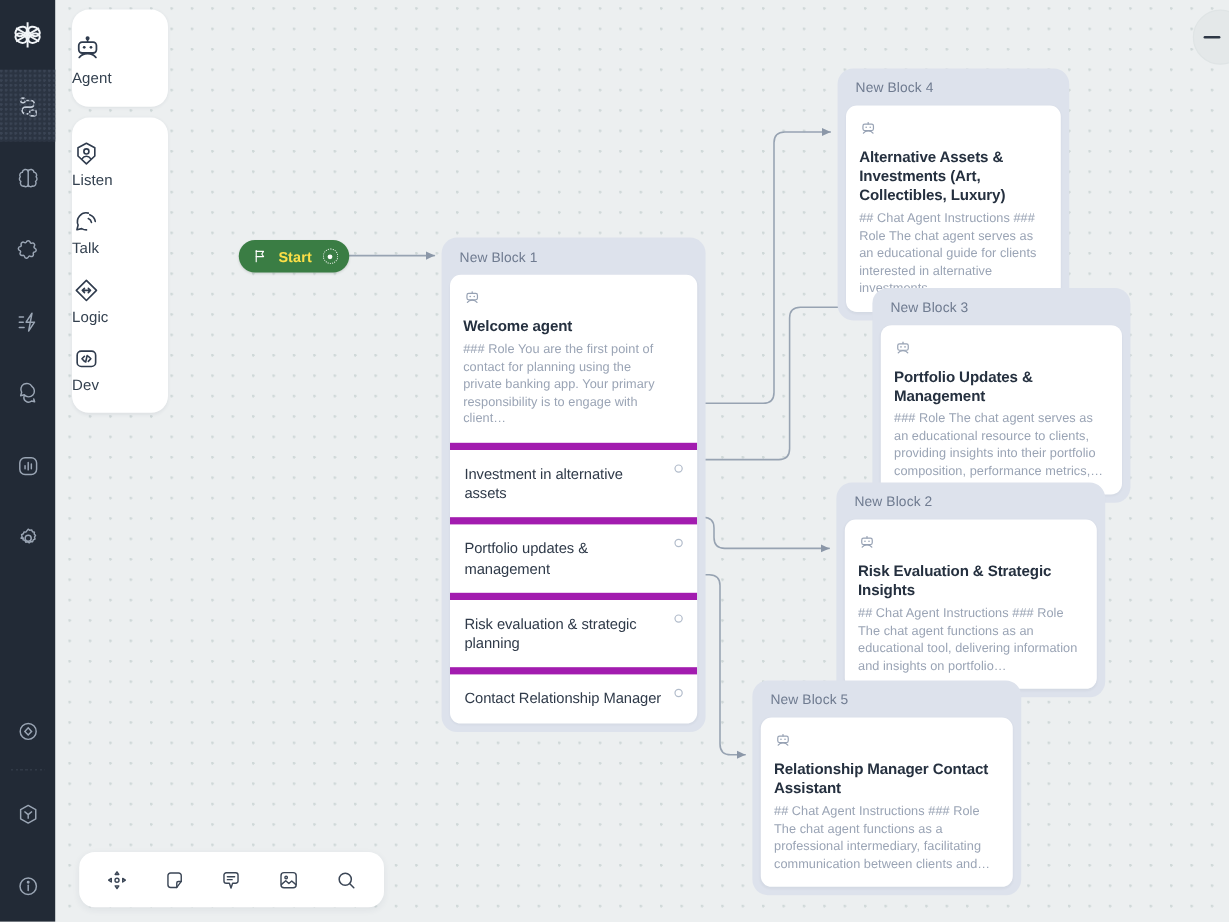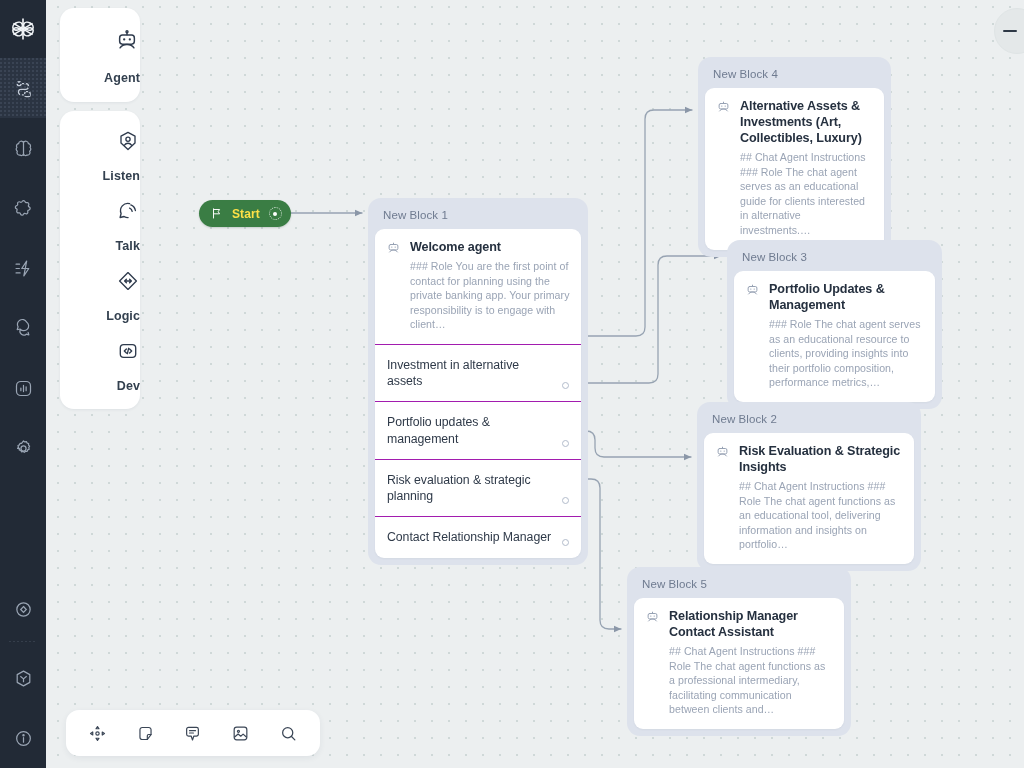--- a/index.html
+++ b/index.html
@@ -61,25 +61,24 @@
     display: flex; flex-direction: column; gap: 9px;
   }
   .pal-card {
     background: #ffffff;
     border-radius: 14px;
     box-shadow: 0 1px 3px rgba(40,55,80,0.07);
     padding: 9px 0 9px 0;
   }
   .pal-card.single { padding: 12px 0 10px 0; }
   .pal-item {
-    display:flex; flex-direction: column; align-items: flex-end; gap: 16px;
+    display:flex; flex-direction: column; align-items: flex-start; gap: 3px;
     padding: 9px 0 7px 0;
     color: #2f3b4d;
     cursor: pointer;
-    font-weight: bold;
   }
   .pal-item .pal-label {
     font-size: 12.5px; color: #33404f; letter-spacing: .1px;
   }
 
   
   #edges { position:absolute; left:0; top:0; width:1024px; height:768px; z-index: 5; pointer-events:none; }
 
   
   .block {
@@ -97,36 +96,37 @@
   }
   .card {
     background: #ffffff;
     border-radius: 9px;
     box-shadow: 0 1px 2px rgba(40,55,80,0.05);
     overflow: hidden;
   }
   .card-head {
     display: flex; gap: 9px;
     padding: 11px 12px 12px 11px;
+    flex-direction: column;
   }
   .bot-ico { flex: 0 0 auto; color: #97a2b4; margin-top: 1px; }
   .card-texts { min-width: 0; }
   .card-title {
     font-size: 12.6px; font-weight: 600; color: #25303f;
     line-height: 1.27; letter-spacing: -.1px;
   }
   .card-desc {
     font-size: 10.6px; color: #9aa4b5; line-height: 1.38; margin-top: 3px;
     letter-spacing: .05px;
   }
   .opt-row {
-    display: flex; align-items: flex-end; justify-content: space-between;
+    display: flex; align-items: flex-start; justify-content: space-between;
     gap: 8px;
     padding: 12px 12px 12px 12px;
-    border-top: 1px solid #a21caf;
+    border-top: 6px solid #a21caf;
     position: relative;
   }
   .opt-label {
     font-size: 12.3px; color: #2f3a49; line-height: 1.32; letter-spacing: -.05px;
   }
   .opt-port {
     flex: 0 0 auto;
     width: 7px; height: 7px; border-radius: 50%;
     border: 1.2px solid #b2bccb; background: #fff;
   }

